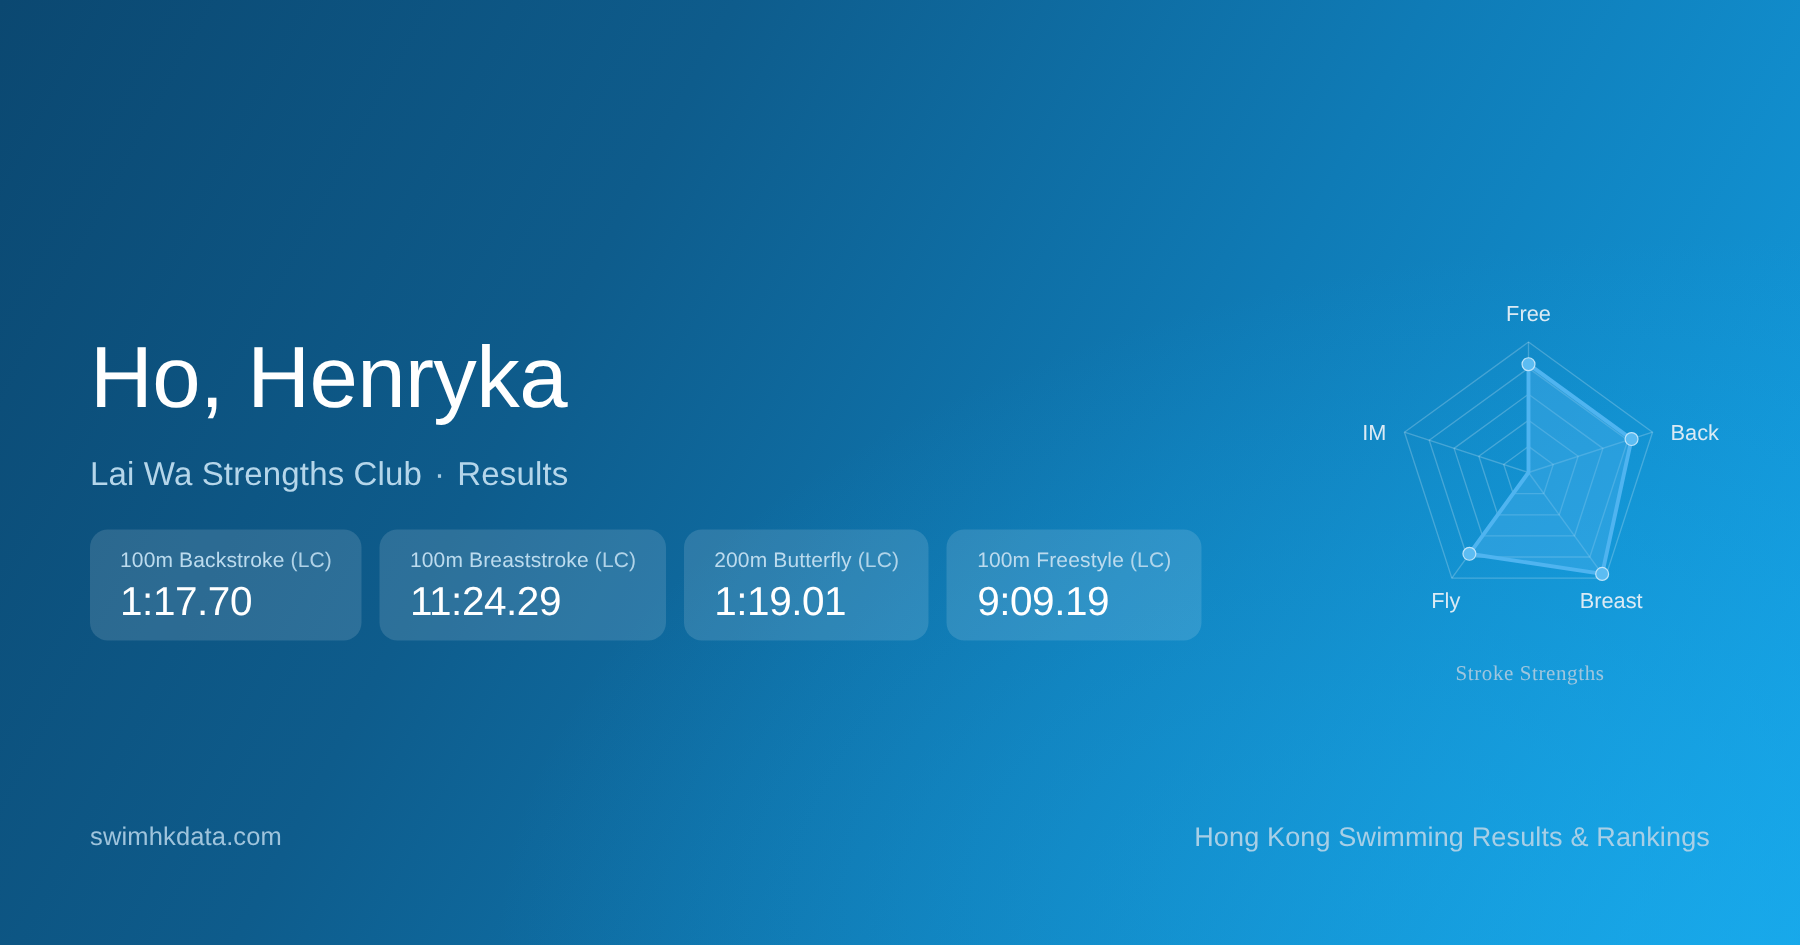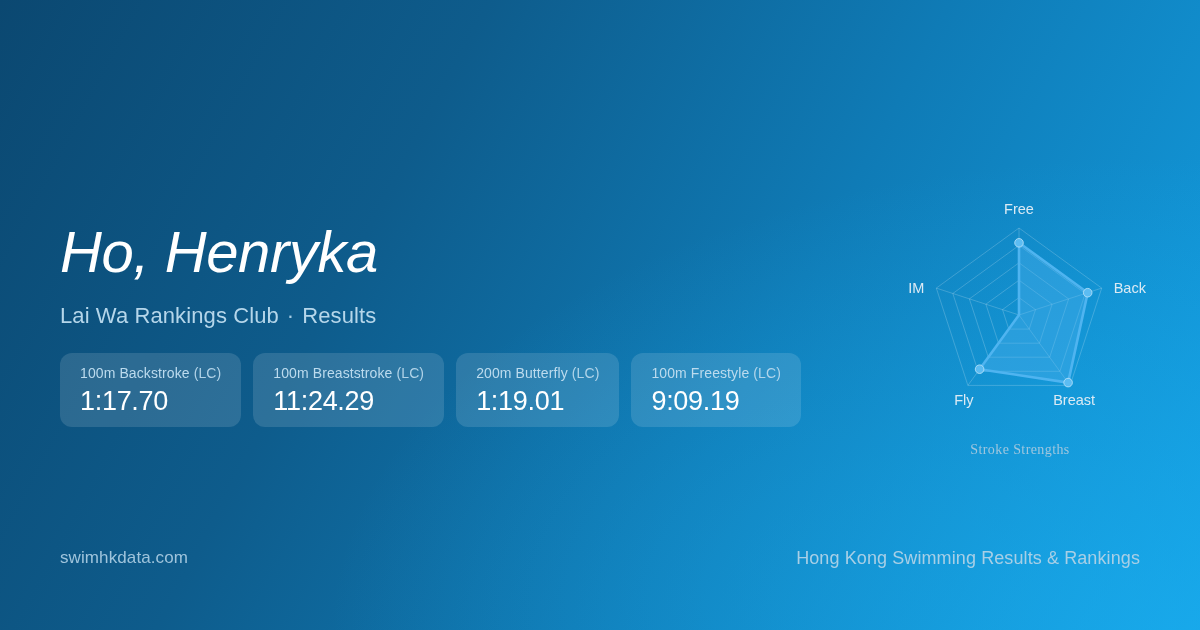--- a/index.html
+++ b/index.html
@@ -60,21 +60,20 @@
     width: 800px;
   }
   .athlete-name {
     color: #ffffff;
     font-size: 58px;
     font-weight: 400;
     line-height: 1.05;
     letter-spacing: -0.4px;
     margin: 0;
     white-space: nowrap;
-    font-style: italic;
   }
   .athlete-meta {
     margin: 20px 0 0 0;
     color: #b5d6ea;
     font-size: 22px;
     font-weight: 400;
     letter-spacing: 0.1px;
     white-space: nowrap;
   }
   .meta-sep {
@@ -167,21 +166,21 @@
 </style>
 </head>
 <body>
 
 <div class="og-card">
 
 
   <div class="athlete">
     <h1 class="athlete-name">Ho, Henryka</h1>
     <p class="athlete-meta">
-      <span>Lai Wa Rankings Club</span><span class="meta-sep">·</span><span>Results</span>
+      <span>Lai Wa Strengths Club</span><span class="meta-sep">·</span><span>Results</span>
     </p>
   </div>
 
   <div class="event-cards">
 
     <div class="event-card">
       <div class="event-label">
         <span>100m Backstroke</span>
         <span class="course">(LC)</span>
       </div>

